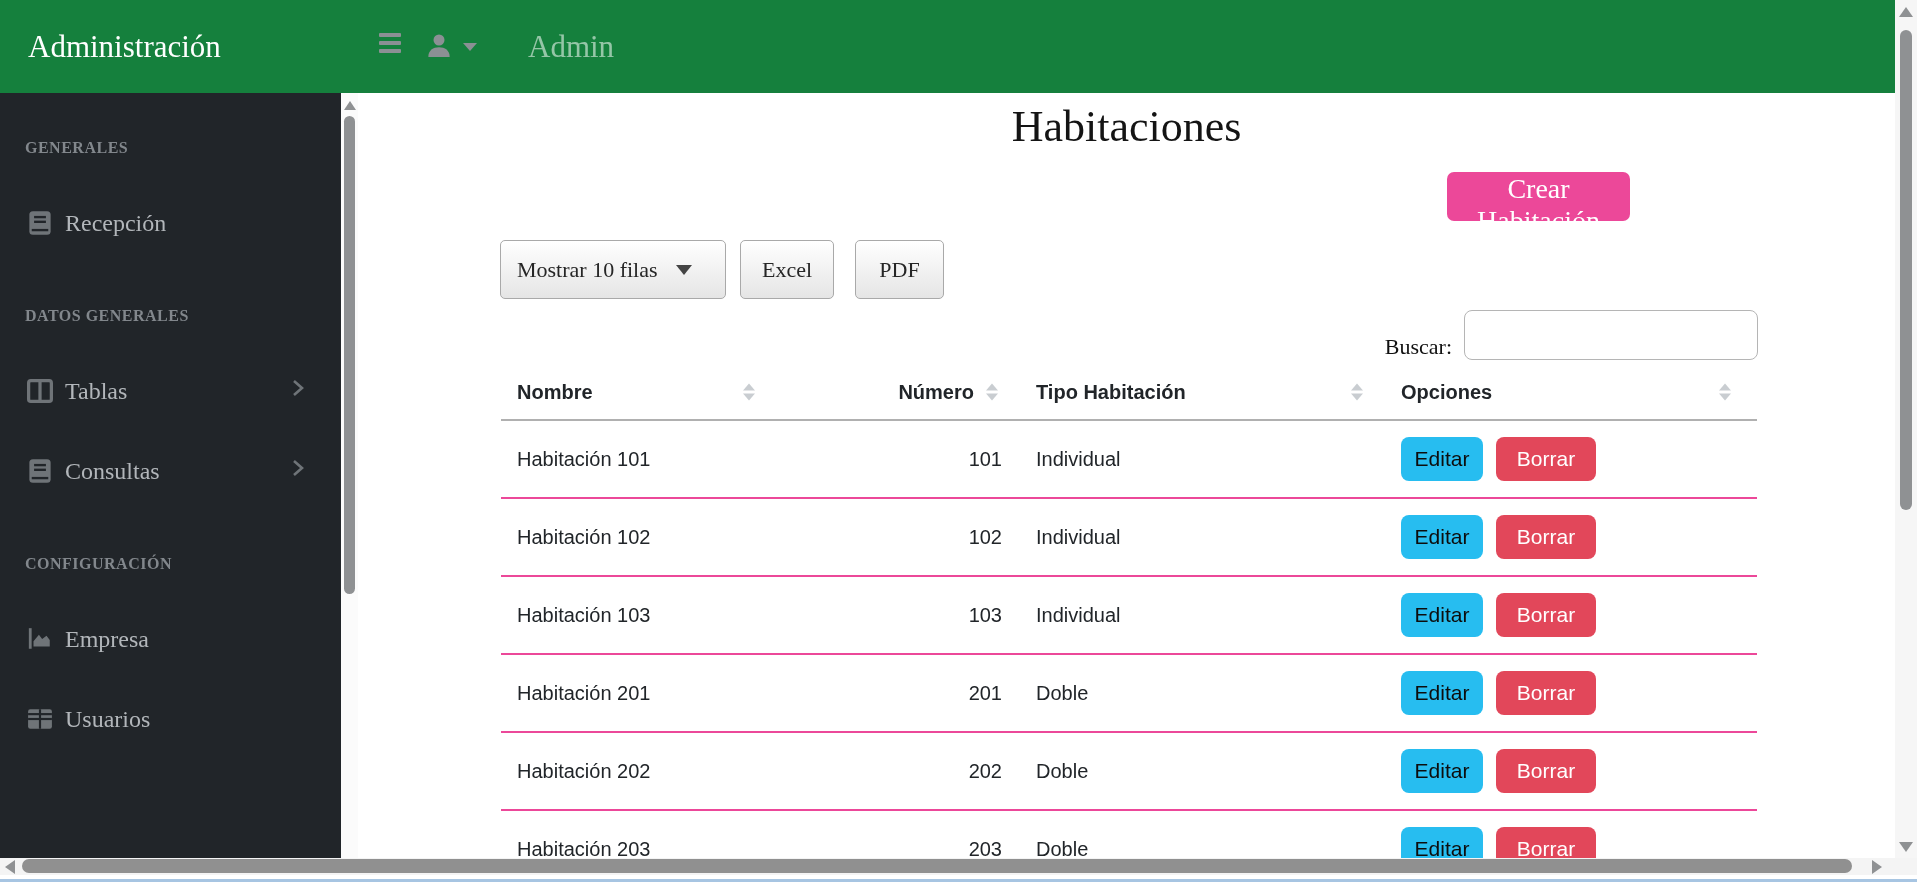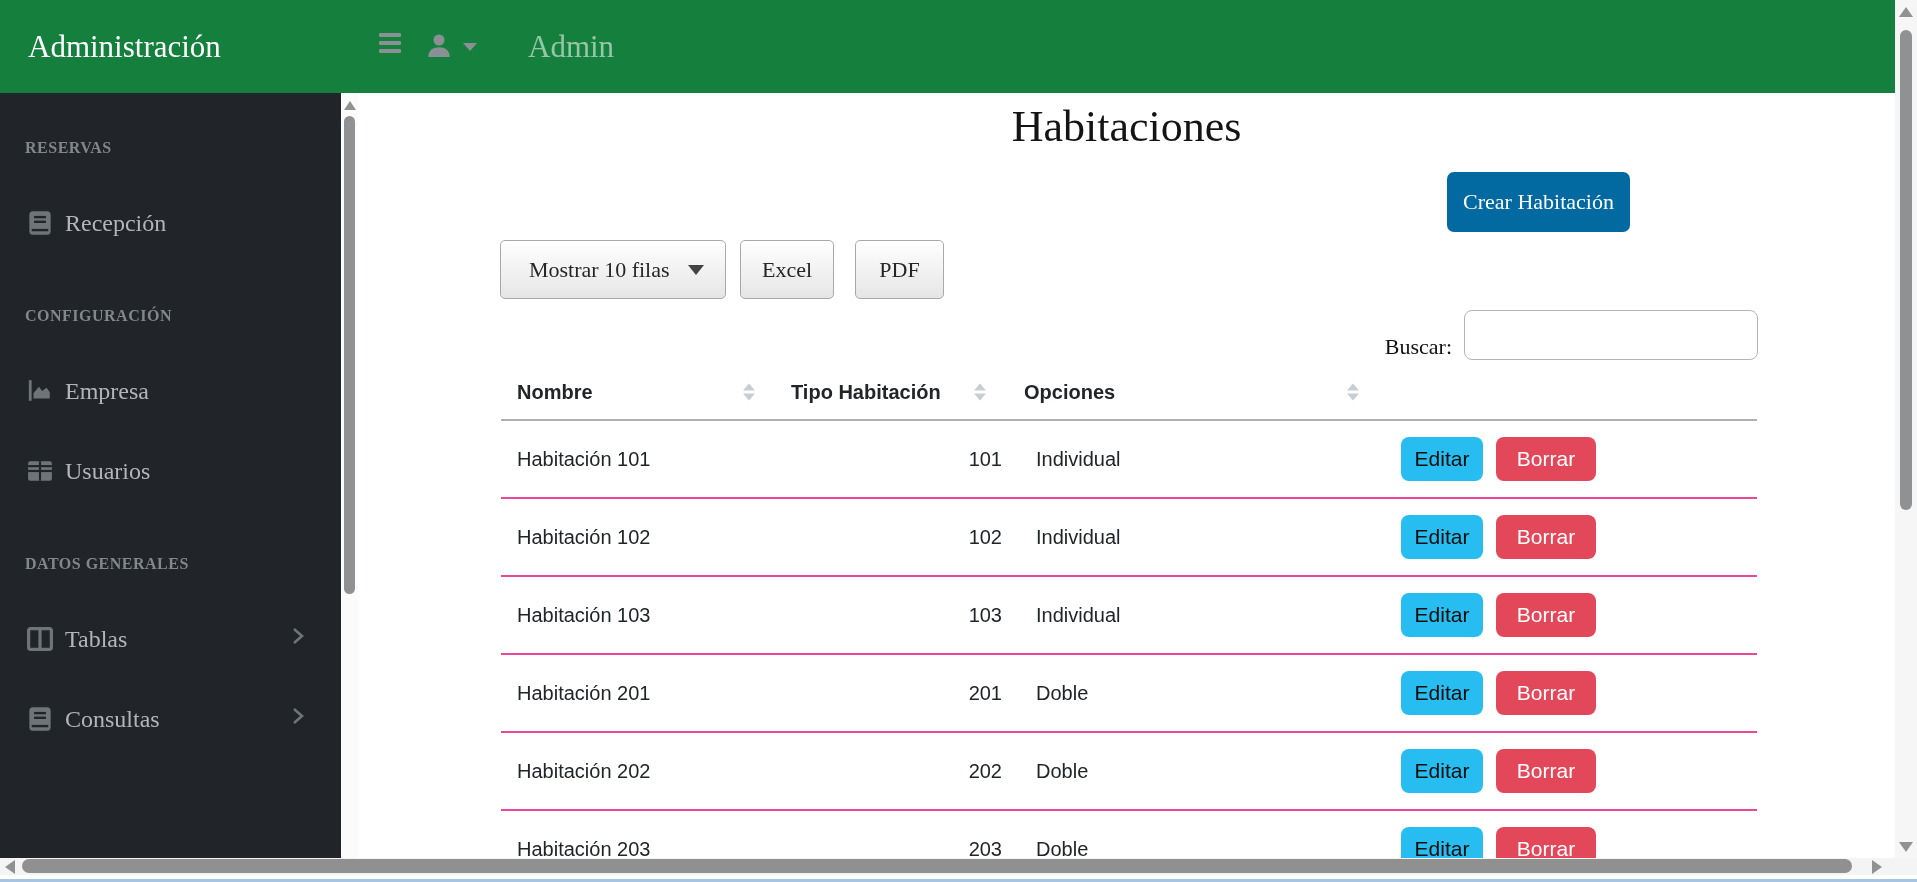--- a/index.html
+++ b/index.html
@@ -32,28 +32,28 @@
   
   .side-scroll{position:absolute;left:341px;top:93px;width:17px;height:765px;background:#fbfbfb;}
   .side-scroll .arr-up{position:absolute;left:3px;top:8px;width:0;height:0;
       border-left:6px solid transparent;border-right:6px solid transparent;border-bottom:9px solid #8f9193;}
   .side-scroll .thumb{position:absolute;left:3px;top:23px;width:11px;height:478px;background:#8f9193;border-radius:6px;}
 
   
   .content{position:absolute;left:358px;top:93px;width:1537px;height:765px;background:#ffffff;overflow:hidden;}
   .page-title{margin:0;position:absolute;left:0;top:8px;width:100%;text-align:center;
               font-size:44px;font-weight:normal;color:#141414;}
-  .btn-create{position:absolute;top:79px;right:265px;width:183px;height:60px;background:#0369a1;
-              color:#ffffff;font-size:22px;border:none;border-radius:7px;
+  .btn-create{position:absolute;top:79px;right:265px;width:183px;height:49px;background:#ec4899;
+              color:#ffffff;font-size:28px;border:none;border-radius:7px;
               font-family:"Liberation Serif","DejaVu Serif",serif;cursor:pointer;}
   .toolbar{position:absolute;left:142px;top:147px;display:flex;align-items:center;}
   .tb-btn{height:59px;box-sizing:border-box;border:1px solid #a9a9a9;border-radius:5px;
           background:linear-gradient(#ffffff,#e5e5e5);display:flex;align-items:center;justify-content:center;
           color:#262626;font-size:22px;font-family:"Liberation Serif","DejaVu Serif",serif;cursor:pointer;}
-  .tb-select{width:226px;justify-content:flex-start;padding-left:28px;margin-right:14px;}
+  .tb-select{width:226px;justify-content:flex-start;padding-left:16px;margin-right:14px;}
   .tb-select .sel-caret{width:0;height:0;border-left:8px solid transparent;border-right:8px solid transparent;
                         border-top:10px solid #444;margin-left:18px;}
   .tb-excel{width:94px;margin-right:21px;}
   .tb-pdf{width:89px;}
   .searchbar{position:absolute;top:217px;right:137px;display:flex;align-items:flex-end;}
   .search-label{font-size:22px;color:#111;margin-right:12px;}
   .search-input{width:294px;height:50px;box-sizing:border-box;border:1px solid #b5b5b5;border-radius:8px;
                 font-size:20px;padding:0 12px;outline:none;}
 
   
@@ -115,35 +115,69 @@
         </svg>
     </span>
     <span class="caret-down"></span>
   </div>
   <div class="nav-admin">Admin</div>
 </header>
 
 <aside class="sidebar">
 
   <div class="side-section">
-    <div class="section-label">RESERVAS</div>
+    <div class="section-label">GENERALES</div>
     <div class="side-item">
       <span class="side-icon">
         <svg width="24" height="26" viewBox="0 0 20 22">
             <rect x="1" y="1" width="18" height="20" rx="3" fill="#6f7478"></rect>
           <rect x="5" y="5" width="10" height="2" fill="#212529"></rect>
             <rect x="5" y="9" width="10" height="2" fill="#212529"></rect>
           <rect x="3" y="16" width="14" height="2" fill="#212529"></rect>
           </svg>
       </span>
       <span>Recepción</span>
     </div>
   </div>
 
   <div class="side-section">
+    <div class="section-label">DATOS GENERALES</div>
+    <div class="side-item">
+      <span class="side-icon">
+        <svg width="26" height="24" viewBox="0 0 24 22">
+            <rect x="1.5" y="1.5" width="21" height="19" rx="2" fill="none" stroke="#6f7478" stroke-width="3"></rect>
+          <line x1="12" y1="2" x2="12" y2="20" stroke="#6f7478" stroke-width="3"></line>
+          </svg>
+      </span>
+      <span>Tablas</span>
+      <span class="side-chevron">
+        <svg width="18" height="22" viewBox="0 0 18 22">
+            <polyline points="5,4 13,11 5,18" fill="none" stroke="#6f7478" stroke-width="2.6"></polyline>
+          </svg>
+      </span>
+    </div>
+    <div class="side-item">
+      <span class="side-icon">
+        <svg width="24" height="26" viewBox="0 0 20 22">
+            <rect x="1" y="1" width="18" height="20" rx="3" fill="#6f7478"></rect>
+          <rect x="5" y="5" width="10" height="2" fill="#212529"></rect>
+            <rect x="5" y="9" width="10" height="2" fill="#212529"></rect>
+          <rect x="3" y="16" width="14" height="2" fill="#212529"></rect>
+          </svg>
+      </span>
+      <span>Consultas</span>
+      <span class="side-chevron">
+        <svg width="18" height="22" viewBox="0 0 18 22">
+            <polyline points="5,4 13,11 5,18" fill="none" stroke="#6f7478" stroke-width="2.6"></polyline>
+          </svg>
+      </span>
+    </div>
+  </div>
+
+  <div class="side-section">
     <div class="section-label">CONFIGURACIÓN</div>
     <div class="side-item">
       <span class="side-icon">
         <svg width="26" height="26" viewBox="0 0 24 24">
             <line x1="3" y1="2" x2="3" y2="21" stroke="#6f7478" stroke-width="2.6"></line>
           <path d="M6 19 L6 14 L11 8 L14 12 L18 9 L21 13 V19 Z" fill="#6f7478"></path>
           </svg>
       </span>
       <span>Empresa</span>
     </div>
@@ -152,54 +186,20 @@
         <svg width="26" height="22" viewBox="0 0 24 20">
             <rect x="1" y="1" width="22" height="18" rx="2" fill="#6f7478"></rect>
           <line x1="1" y1="10" x2="23" y2="10" stroke="#212529" stroke-width="2"></line>
           <line x1="12" y1="1" x2="12" y2="19" stroke="#212529" stroke-width="2"></line>
           <line x1="1" y1="5.5" x2="23" y2="5.5" stroke="#212529" stroke-width="2"></line>
           </svg>
       </span>
       <span>Usuarios</span>
     </div>
   </div>
-
-  <div class="side-section">
-    <div class="section-label">DATOS GENERALES</div>
-    <div class="side-item">
-      <span class="side-icon">
-        <svg width="26" height="24" viewBox="0 0 24 22">
-            <rect x="1.5" y="1.5" width="21" height="19" rx="2" fill="none" stroke="#6f7478" stroke-width="3"></rect>
-          <line x1="12" y1="2" x2="12" y2="20" stroke="#6f7478" stroke-width="3"></line>
-          </svg>
-      </span>
-      <span>Tablas</span>
-      <span class="side-chevron">
-        <svg width="18" height="22" viewBox="0 0 18 22">
-            <polyline points="5,4 13,11 5,18" fill="none" stroke="#6f7478" stroke-width="2.6"></polyline>
-          </svg>
-      </span>
-    </div>
-    <div class="side-item">
-      <span class="side-icon">
-        <svg width="24" height="26" viewBox="0 0 20 22">
-            <rect x="1" y="1" width="18" height="20" rx="3" fill="#6f7478"></rect>
-          <rect x="5" y="5" width="10" height="2" fill="#212529"></rect>
-            <rect x="5" y="9" width="10" height="2" fill="#212529"></rect>
-          <rect x="3" y="16" width="14" height="2" fill="#212529"></rect>
-          </svg>
-      </span>
-      <span>Consultas</span>
-      <span class="side-chevron">
-        <svg width="18" height="22" viewBox="0 0 18 22">
-            <polyline points="5,4 13,11 5,18" fill="none" stroke="#6f7478" stroke-width="2.6"></polyline>
-          </svg>
-      </span>
-    </div>
-  </div>
 </aside>
 
 <div class="side-scroll">
   <div class="arr-up"></div>
   <div class="thumb"></div>
 </div>
 
 <main class="content">
   <h1 class="page-title">Habitaciones</h1>
 
@@ -217,20 +217,27 @@
   <div class="searchbar">
     <span class="search-label">Buscar:</span>
     <input class="search-input" type="text" value="" style="">
   </div>
 
   <div class="dtable">
     <div class="trow thead">
       <div class="th th-nombre">
         <span>Nombre</span>
         <span class="sort-icon i-nombre">
+            <i class="s-up"></i>
+            <i class="s-dn"></i>
+          </span>
+      </div>
+      <div class="th th-numero">
+        <span>Número</span>
+        <span class="sort-icon i-numero">
             <i class="s-up"></i>
             <i class="s-dn"></i>
           </span>
       </div>
       <div class="th th-tipo">
         <span>Tipo Habitación</span>
         <span class="sort-icon i-tipo">
             <i class="s-up"></i>
             <i class="s-dn"></i>
           </span>

